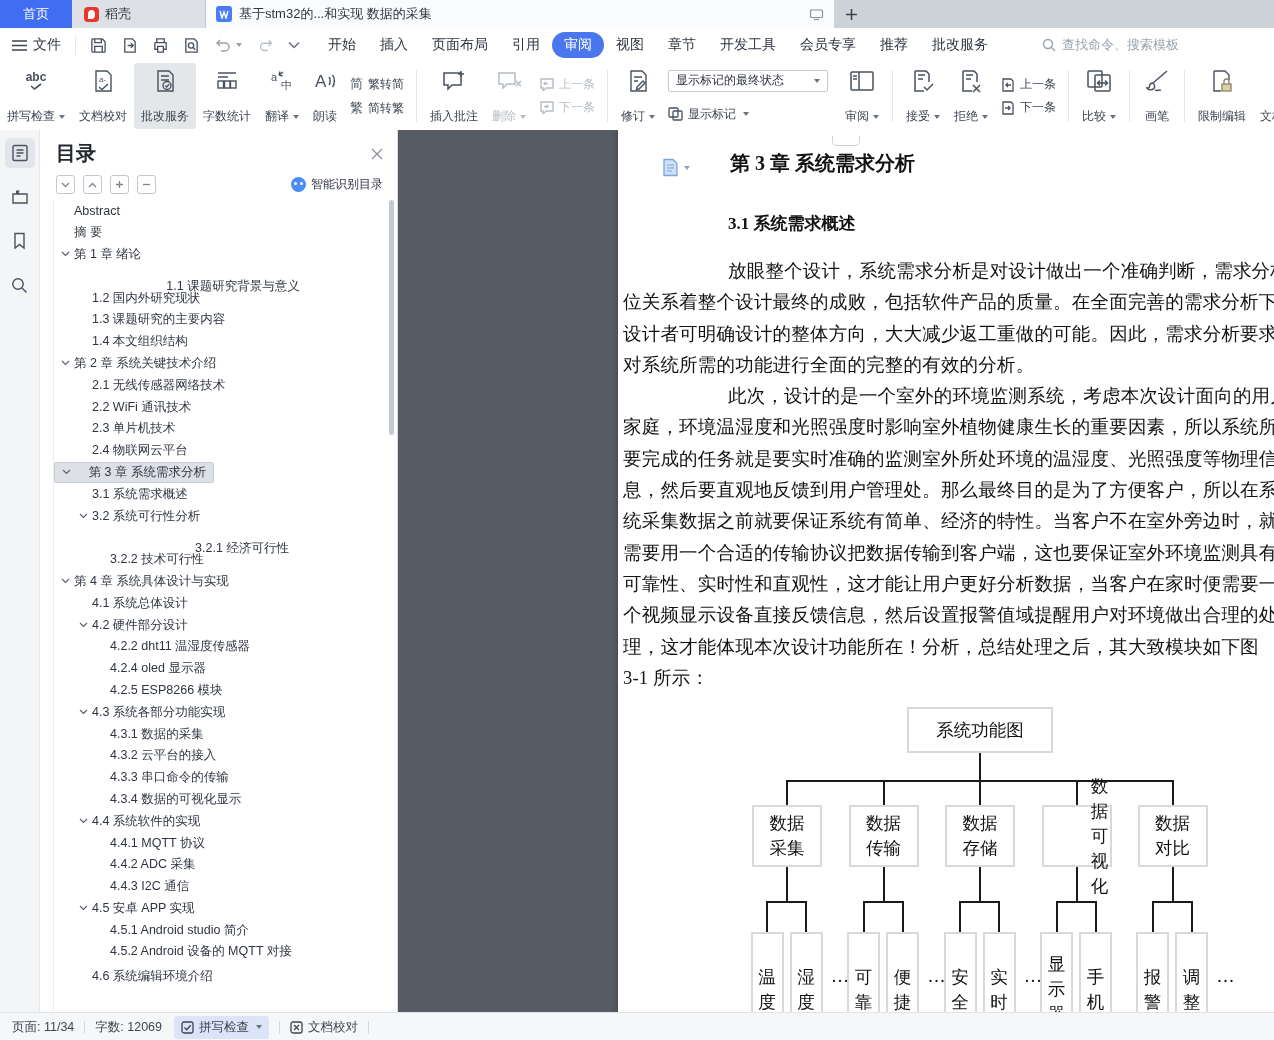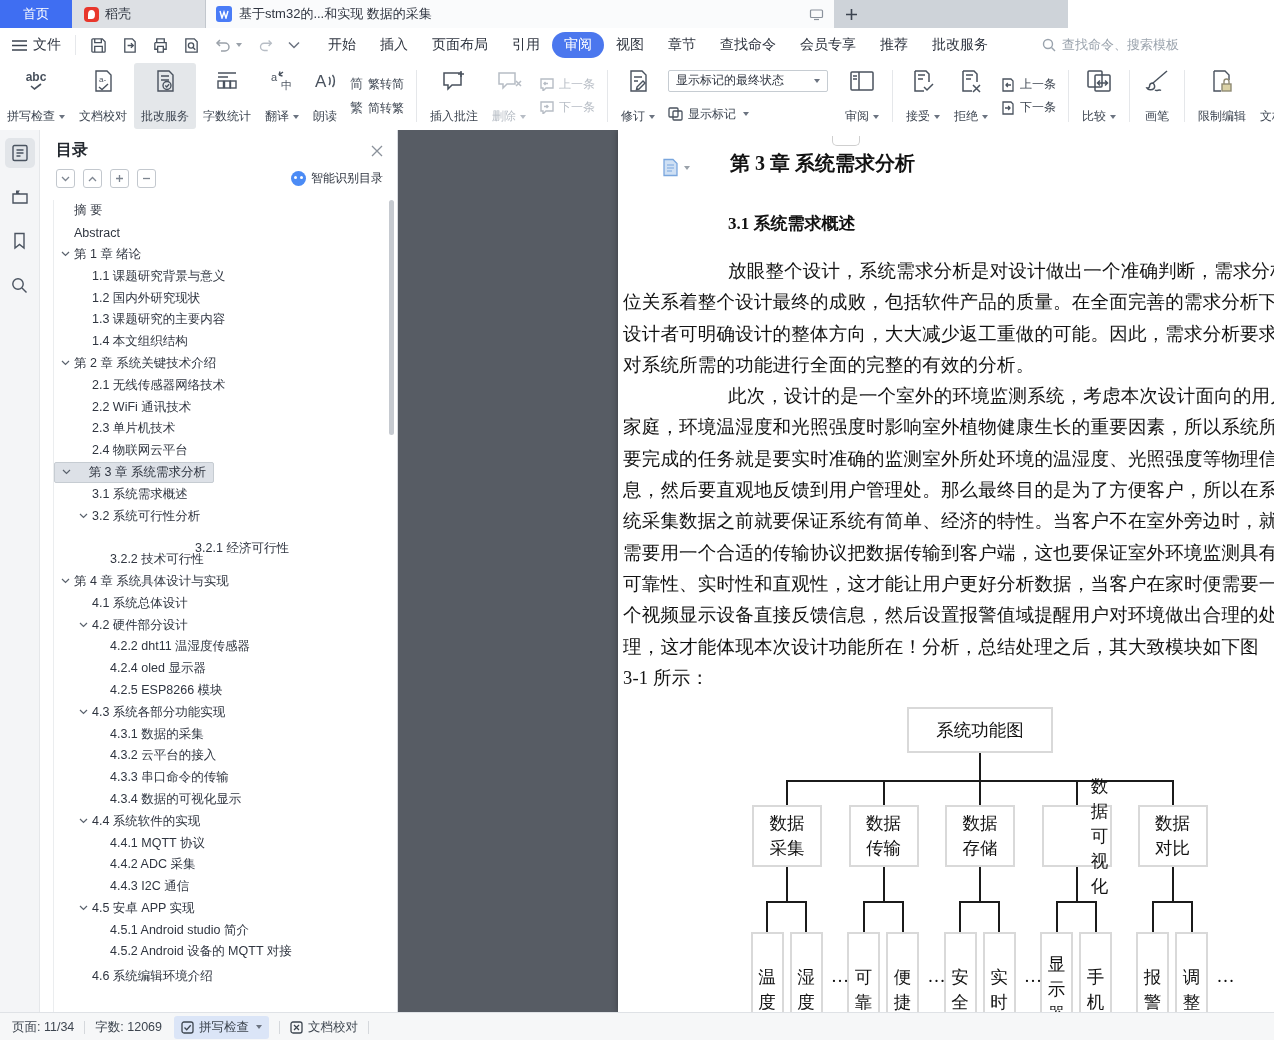--- a/index.html
+++ b/index.html
@@ -1,19 +1,19 @@
 <!DOCTYPE html>
 <html><head>
 <meta charset="utf-8">
 <style>
   html,body{margin:0;padding:0;background:#9aa0a8;}
   #app{position:relative;width:1274px;height:1040px;overflow:hidden;background:#fff;
        font-family:"Liberation Sans","DejaVu Sans",sans-serif;color:#3c4450;-webkit-font-smoothing:antialiased;}
   
-  .tabbar{position:absolute;left:0;top:0;width:1068px;height:28px;background:#ced3d9;display:flex;align-items:stretch;}
+  .tabbar{position:absolute;left:0;top:0;width:1274px;height:28px;background:#ced3d9;display:flex;align-items:stretch;}
   .tab{display:flex;align-items:center;font-size:13px;}
   .tab-home{width:72px;justify-content:center;background:#3f6ef2;color:#fff;}
   .tab-docer{width:134px;background:#dde0e4;color:#2f3540;gap:6px;padding-left:12px;box-sizing:border-box;border-right:1px solid #c2c7cd;}
   .docer-ic{width:15px;height:15px;border-radius:4px;background:#e8372c;position:relative;flex:0 0 auto;}
   .docer-ic::after{content:"";position:absolute;left:4px;top:3px;width:7px;height:9px;border-radius:50% 50% 50% 0;background:#fff;}
   .tab-doc{width:628px;background:#fafbfc;color:#2f3540;gap:7px;padding:0 10px;box-sizing:border-box;}
   .fav{width:16px;height:16px;border-radius:3px;background:#4a7cf7;display:flex;align-items:center;justify-content:center;flex:0 0 auto;}
   .doc-title{flex:1;white-space:nowrap;overflow:hidden;}
   .tab-plus{width:34px;display:flex;align-items:center;justify-content:center;color:#3c4450;}
   
@@ -41,21 +41,21 @@
   .disabled .ric, .disabled svg{color:#b7bdc5 !important;stroke:#b7bdc5;}
   .sel{width:160px;height:22px;border:1px solid #c6ccd2;border-radius:2px;display:flex;align-items:center;justify-content:space-between;padding:0 7px;font-size:12px;color:#2f3540;box-sizing:border-box;}
   .abcic{font-size:12px;font-weight:bold;line-height:10px;text-align:center;color:#49525e;}
   
   .main{position:absolute;left:0;top:130px;width:1274px;height:882px;display:flex;}
   .rail{width:40px;background:#f4f5f7;border-right:1px solid #e5e7ea;display:flex;flex-direction:column;align-items:center;padding-top:8px;gap:14px;box-sizing:border-box;}
   .rail-btn{width:30px;height:30px;display:flex;align-items:center;justify-content:center;border-radius:5px;color:#4a5360;}
   .rail-btn.on{background:#e2e5e9;}
   .toc-panel{width:358px;background:#fff;border-right:1px solid #d8dbe0;position:relative;box-sizing:border-box;}
   .toc-head{display:flex;align-items:center;justify-content:space-between;padding:10px 14px 0 16px;}
-  .toc-title{font-size:16px;font-weight:bold;color:#23282f;}
+  .toc-title{font-size:20px;font-weight:bold;color:#23282f;}
   .toc-close{color:#8a919a;font-size:15px;}
   .toc-controls{display:flex;align-items:center;padding:8px 14px 6px 16px;}
   .tc-btn{width:17px;height:17px;border:1px solid #c3c8ce;border-radius:3px;display:flex;align-items:center;justify-content:center;margin-right:8px;color:#7d8590;}
   .smart{margin-left:auto;display:flex;align-items:center;gap:5px;font-size:12px;color:#2f3540;font-family:Liberation Mono, monospace;}
   .robot{width:15px;height:15px;border-radius:50%;background:#4b8bf5;position:relative;}
   .robot::before{content:"";position:absolute;left:3px;top:5px;width:3px;height:3px;border-radius:50%;background:#fff;}
   .robot::after{content:"";position:absolute;right:3px;top:5px;width:3px;height:3px;border-radius:50%;background:#fff;}
   .toc-list{position:absolute;left:13px;right:10px;top:70px;bottom:0;border-left:1px solid #ebedef;overflow:hidden;}
   .toc-row{height:21.8px;display:flex;align-items:center;font-size:12.5px;color:#2f3540;white-space:nowrap;box-sizing:border-box;}
   .toc-row.sel{background:#dde1e7;}
@@ -169,21 +169,21 @@
         </span>
     </div>
     <div class="menu-items" id="menu-items">
         <span class="menu-item">开始</span>
         <span class="menu-item">插入</span>
         <span class="menu-item">页面布局</span>
         <span class="menu-item">引用</span>
         <span class="menu-item active">审阅</span>
         <span class="menu-item">视图</span>
         <span class="menu-item">章节</span>
-        <span class="menu-item">查找命令</span>
+        <span class="menu-item">开发工具</span>
         <span class="menu-item">会员专享</span>
         <span class="menu-item">推荐</span>
         <span class="menu-item">批改服务</span>
       </div>
     <div class="msearch">
       <svg width="14" height="14" viewBox="0 0 14 14" fill="none" stroke="#9aa3ad" stroke-width="1.4">
           <circle cx="6" cy="6" r="4.5"></circle>
           <path d="M9.5 9.5 13 13"></path>
         </svg>
       <span>查找命令、搜索模板</span>
@@ -512,35 +512,35 @@
             </svg>
           </span>
         <span class="smart">
           <span class="robot"></span>
           <span>智能识别目录</span>
         </span>
       </div>
       <div class="toc-list" id="toc-list">
           <div class="toc-row" style="padding-left: 7px;">
             <span class="chev"></span>
+            <span>Abstract</span>
+          </div>
+          <div class="toc-row" style="padding-left: 7px;">
+            <span class="chev"></span>
             <span>摘 要</span>
-          </div>
-          <div class="toc-row" style="padding-left: 7px;">
-            <span class="chev"></span>
-            <span>Abstract</span>
           </div>
           <div class="toc-row" style="padding-left: 7px;">
             <span class="chev">
               <svg width="9" height="6" viewBox="0 0 9 6" fill="none" stroke="#5a626d" stroke-width="1.2">
                 <path d="M1 1l3.5 3.5L8 1"></path>
               </svg>
             </span>
             <span>第 1 章 绪论</span>
           </div>
-          <div class="toc-row" style="padding-left: 25px;">
+          <div class="toc-row" style="padding-left: 25px; flex-direction: column;">
             <span class="chev"></span>
             <span>1.1 课题研究背景与意义</span>
           </div>
           <div class="toc-row" style="padding-left: 25px;">
             <span class="chev"></span>
             <span>1.2 国内外研究现状</span>
           </div>
           <div class="toc-row" style="padding-left: 25px;">
             <span class="chev"></span>
             <span>1.3 课题研究的主要内容</span>

